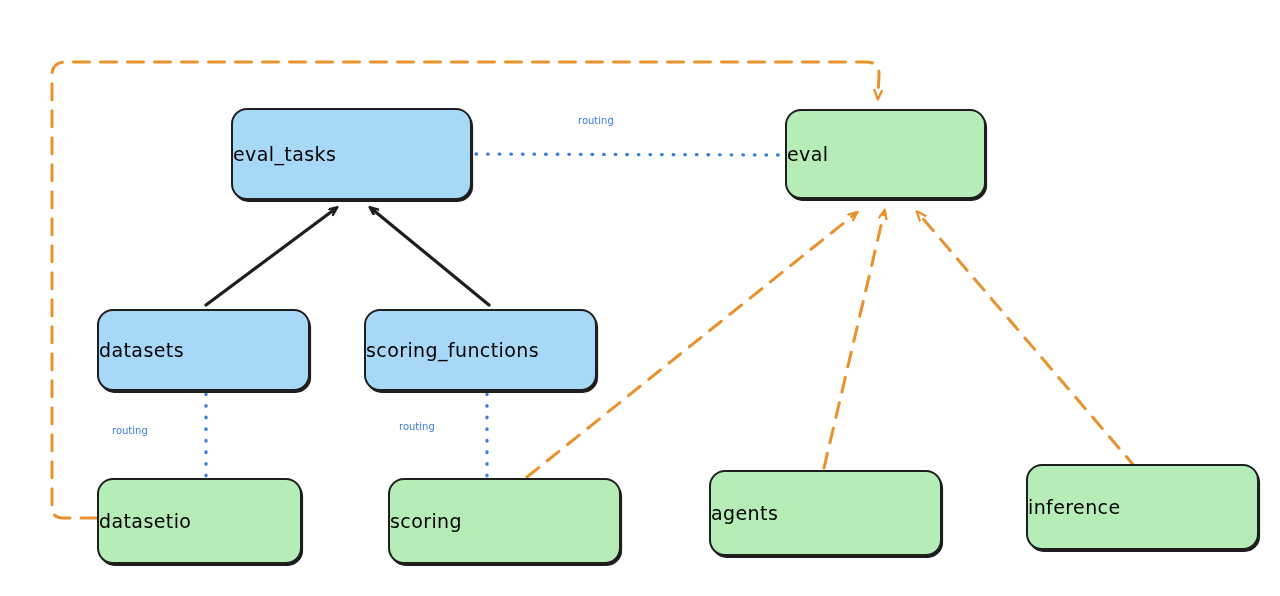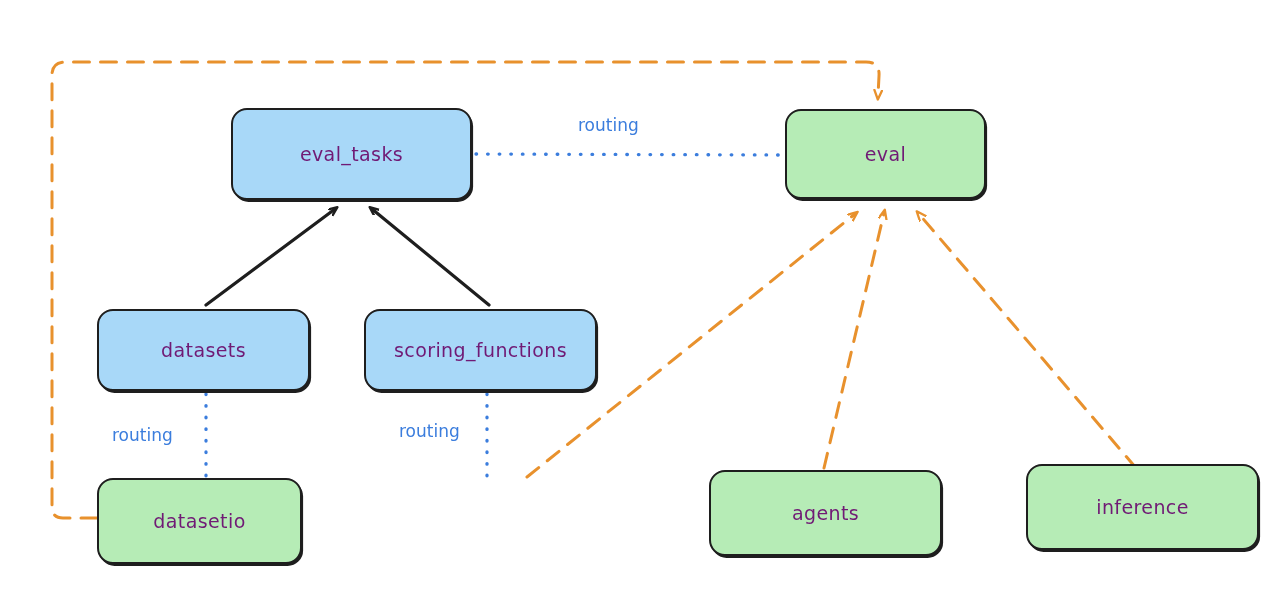--- a/index.html
+++ b/index.html
@@ -24,36 +24,36 @@
     height: 596px;
     pointer-events: none;
   }
   .node {
     position: absolute;
     box-sizing: border-box;
     border: 2.6px solid #1e1e1e;
     border-radius: 16px;
     display: flex;
     align-items: center;
-    justify-content: center;
+    justify-content: flex-start;
     text-align: center;
     font-size: 19px;
-    color: #701a75;
+    color: #000000;
     letter-spacing: 0.4px;
     z-index: 3;
     box-shadow: 1.6px 2.4px 0 -0.5px #1e1e1e;
   }
   .node.blue  { background: #a8d8f8; }
   .node.green { background: #b6ecb6; }
   .node .label { pointer-events: none; }
 
   .edge-label {
     position: absolute;
     color: #3b7ddd;
-    font-size: 17px;
+    font-size: 10px;
     z-index: 4;
     white-space: nowrap;
   }
 </style>
 </head>
 <body>
 
 <div id="canvas">
 
   <svg id="wires" viewBox="0 0 1280 596" width="1280" height="596" xmlns="http://www.w3.org/2000/svg">
@@ -117,20 +117,23 @@
   </div>
 
   <div class="node blue" style="left:364px; top:309px; width:233px; height:82px;">
     <span class="label">scoring_functions</span>
   </div>
 
   <div class="node green" style="left:97px; top:478px; width:205px; height:86px;">
     <span class="label">datasetio</span>
   </div>
 
+  <div class="node green" style="left:388px; top:478px; width:233px; height:86px;">
+    <span class="label">scoring</span>
+  </div>
 
   <div class="node green" style="left:709px; top:470px; width:233px; height:86px;">
     <span class="label">agents</span>
   </div>
 
   <div class="node green" style="left:1026px; top:464px; width:233px; height:86px;">
     <span class="label">inference</span>
   </div>
 
   <div class="edge-label" style="left:578px; top:115px;">routing</div>

